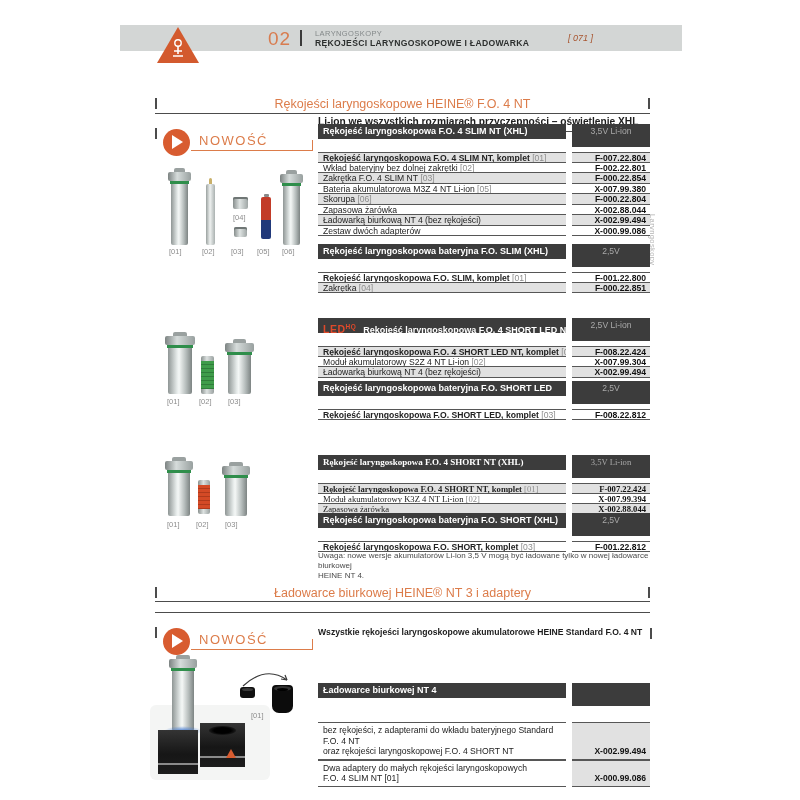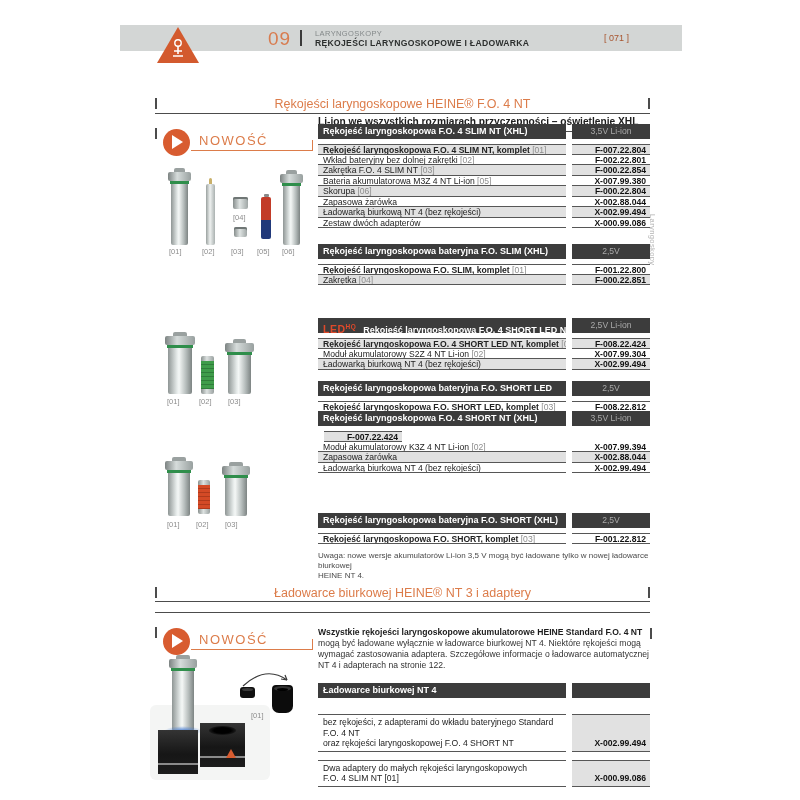--- a/index.html
+++ b/index.html
@@ -5,21 +5,21 @@
   html,body{margin:0;padding:0;background:#fff;}
   .page{position:relative;width:800px;height:800px;background:#fff;overflow:hidden;
         font-family:"Liberation Sans",sans-serif;color:#222;}
   
   .hbar{position:absolute;left:120px;top:25px;width:562px;height:26px;background:#d3d6d5;}
   .logo{position:absolute;left:156px;top:26px;width:44px;height:38px;}
   .hnum{position:absolute;left:268px;top:28px;font-size:19px;color:#d87c4f;letter-spacing:1px;}
   .hsep{position:absolute;left:300px;top:30px;width:2px;height:16px;background:#3a3a3a;}
   .hcat{position:absolute;left:315px;top:29px;font-size:7.5px;color:#84898a;letter-spacing:.4px;}
   .htitle{position:absolute;left:315px;top:38px;font-size:8.6px;font-weight:bold;color:#2c2f2e;letter-spacing:.3px;}
-  .hpage{position:absolute;left:604px;top:33px;font-size:9px;color:#a8552f;}
+  .hpage{position:absolute;left:568px;top:33px;font-size:9px;color:#a8552f;font-style:italic;}
   
   .sectitle{position:absolute;left:155px;width:495px;text-align:center;color:#dc7c4a;font-size:12.5px;}
   .rule{position:absolute;background:#4c4c4c;height:1px;}
   .tick{position:absolute;width:2px;height:11px;background:#4c4c4c;}
   .subtitle{position:absolute;left:318px;top:116px;width:332px;font-size:10.2px;font-weight:bold;color:#1e1e1e;}
   .subtitle sup{font-size:6.5px;}
   .vlabel{position:absolute;left:657px;top:214px;font-size:7.5px;color:#b3b3b3;
           transform:rotate(90deg);transform-origin:0 0;letter-spacing:.4px;}
   
   .nowosc{position:absolute;width:150px;height:30px;}
@@ -28,40 +28,40 @@
                   border-top:7px solid transparent;border-bottom:7px solid transparent;}
   .ntext{position:absolute;left:36px;top:4px;font-size:13px;color:#dc7c4a;letter-spacing:1.5px;}
   .nline{position:absolute;left:28px;right:0;top:21px;height:1px;background:#dc7c4a;}
   .ntick{position:absolute;right:0;top:11px;width:1px;height:11px;background:#dc7c4a;}
   
   .ptable{position:absolute;left:318px;width:332px;font-size:8.6px;}
   .thead{display:flex;}
   .th-left{width:248px;height:15px;line-height:15px;background:#3c3c3c;color:#fff;
            font-weight:bold;font-size:9px;padding-left:5px;box-sizing:border-box;white-space:nowrap;overflow:hidden;}
   .th-gap,.td-gap{width:6px;}
-  .th-right{width:78px;height:15px;line-height:15px;background:#3c3c3c;color:#a9a9a9;
+  .th-right{width:78px;height:23px;line-height:15px;background:#3c3c3c;color:#a9a9a9;
             font-size:8.6px;text-align:center;}
   .tbody{margin-top:5px;}
   .trow{display:flex;}
   .td-desc{width:248px;height:10.5px;line-height:10.5px;padding-left:5px;box-sizing:border-box;
            border-bottom:1px solid #565656;background:#fff;white-space:nowrap;overflow:hidden;}
   .td-code{width:78px;height:10.5px;line-height:10.5px;border-bottom:1px solid #565656;background:#fff;
            font-weight:bold;text-align:right;padding-right:4px;box-sizing:border-box;color:#111;}
   .trow:first-child .td-desc,.trow:first-child .td-code{border-top:1px solid #565656;}
   .trow.shaded .td-desc,.trow.shaded .td-code{background:#e1e1e1;}
   .trow.bold .td-desc{font-weight:bold;}
   .ref{color:#8d8d8d;font-weight:normal;}
   .led-logo{color:#e0492a;font-weight:bold;font-size:10.5px;letter-spacing:.5px;margin-right:7px;}
   .led-logo sup{font-size:6.5px;font-weight:bold;}
   
   .ptable.bottom .td-desc{height:auto;line-height:10.5px;padding:2px 0 2px 5px;white-space:normal;}
   .ptable.bottom .td-code{height:auto;display:flex;align-items:flex-end;justify-content:flex-end;
                           background:#e1e1e1;padding:2px 4px 2px 0;}
   .ptable.bottom .trow{margin-top:16px;}
-  .ptable.bottom .trow + .trow{margin-top:8px;justify-content:flex-end;}
+  .ptable.bottom .trow + .trow{margin-top:0;justify-content:flex-end;}
   .ptable.bottom .trow .td-desc,.ptable.bottom .trow .td-code{border-top:1px solid #565656;}
   
   .note{position:absolute;left:318px;top:551px;width:332px;font-size:8px;line-height:10px;color:#4a4a4a;}
   .para{position:absolute;left:318px;top:627px;width:334px;font-size:8.6px;line-height:11px;color:#333;}
   .para b{display:block;color:#1c1c1c;}
   
   .grp{position:absolute;}
   .prod{position:absolute;display:flex;flex-direction:column;}
   .cap{height:9px;margin:0 -3px;border-radius:2px;position:relative;
        background:linear-gradient(90deg,#7c8382,#d6dcdb 40%,#98a09f);}
@@ -106,21 +106,21 @@
 <div class="page">
 
   <div class="hbar"></div>
   <div class="logo">
     <svg width="44" height="38" viewBox="0 0 44 38">
       <polygon points="22,1 43,37 1,37" fill="#d35a2e"></polygon>
       <circle cx="22" cy="17" r="3.2" fill="none" stroke="#fff" stroke-width="1.4"></circle>
       <path d="M22 20 v8 M18 25 h8 M17 30 h10" stroke="#fff" stroke-width="1.6" fill="none"></path>
     </svg>
   </div>
-  <div class="hnum">09</div>
+  <div class="hnum">02</div>
   <div class="hsep"></div>
   <div class="hcat">LARYNGOSKOPY</div>
   <div class="htitle">RĘKOJEŚCI LARYNGOSKOPOWE I ŁADOWARKA</div>
   <div class="hpage">[ 071 ]</div>
 
   <div class="tick" style="left:155px;top:98px;"></div>
   <div class="tick" style="left:648px;top:98px;"></div>
   <div class="sectitle" style="top:97px;">Rękojeści laryngoskopowe HEINE® F.O. 4 NT</div>
   <div class="rule" style="left:155px;top:113px;width:495px;"></div>
   <div class="subtitle"><span>Li-ion we wszystkich rozmiarach przyczepności – oświetlenie XHL lub LED</span><sup>HQ</sup></div>
@@ -300,28 +300,29 @@
         <div class="th-right">2,5V</div>
       </div>
       <div class="tbody">
         <div class="trow bold">
           <div class="td-desc">Rękojeść laryngoskopowa F.O. SHORT LED, komplet<span class="ref">&nbsp;[03]</span></div>
           <div class="td-gap"></div>
           <div class="td-code">F-008.22.812</div>
         </div>
       </div>
     </div>
-  <div class="ptable" style="top:411px;">
+  <div class="ptable" style="top:455px;font-family:Liberation Serif, serif;">
       <div class="thead">
         <div class="th-left"><span>Rękojeść laryngoskopowa F.O. 4 SHORT NT (XHL)</span></div>
         <div class="th-gap"></div>
         <div class="th-right">3,5V  Li-ion</div>
       </div>
       <div class="tbody">
         <div class="trow shaded bold">
+          <div class="td-desc">Rękojeść laryngoskopowa F.O. 4 SHORT NT, komplet<span class="ref">&nbsp;[01]</span></div>
           <div class="td-gap"></div>
           <div class="td-code">F-007.22.424</div>
         </div>
         <div class="trow">
           <div class="td-desc">Moduł akumulatorowy K3Z 4 NT Li-ion<span class="ref">&nbsp;[02]</span></div>
           <div class="td-gap"></div>
           <div class="td-code">X-007.99.394</div>
         </div>
         <div class="trow shaded">
           <div class="td-desc">Zapasowa żarówka</div>
@@ -364,21 +365,21 @@
   <div class="tick" style="left:155px;top:627px;"></div>
   <div class="tick" style="left:650px;top:628px;"></div>
   <div class="nowosc" style="left:163px;top:628px;">
     <div class="ncircle"></div>
     <div class="ntext">NOWOŚĆ</div>
     <div class="nline"></div>
     <div class="ntick"></div>
   </div>
 
   <div class="para">
-    <b>Wszystkie rękojeści laryngoskopowe akumulatorowe HEINE Standard F.O. 4 NT</b><span>mogą być ładowane wyłącznie w ładowarce biurkowej NT 4. Niektóre rękojeści mogą wymagać zastosowania adaptera. Szczegółowe informacje o ładowarce automatycznej NT 4 i adapterach na stronie 122.</span>
+    <b>Wszystkie rękojeści laryngoskopowe akumulatorowe HEINE Standard F.O. 4 NT</b>
   </div>
 
   <div class="charger">
     <div class="chbg"></div>
     <div class="prod" style="left:22px;top:14px;width:22px;height:72px;">
       <div class="cap"></div>
         <div class="ring"></div>
         <div class="mbody"></div>
     </div>
     <div class="glow" style="left:14px;top:81px;width:38px;height:10px;"></div>

